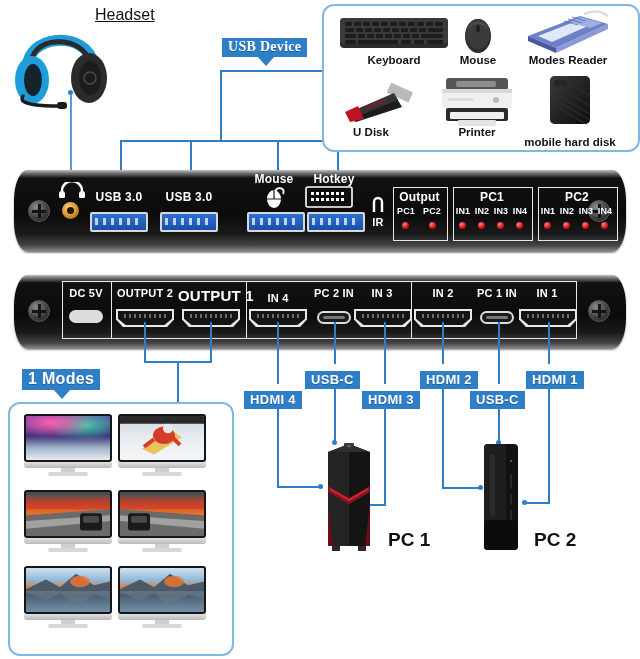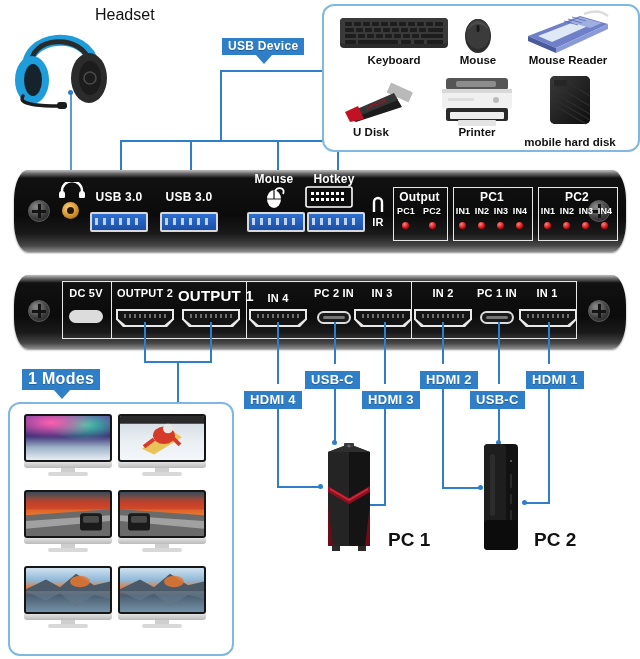--- a/index.html
+++ b/index.html
@@ -68,21 +68,21 @@
   .mon .bez{position:absolute;left:0;top:0;right:0;height:78%;background:#161616;border-radius:3px;
        padding:2px;box-sizing:border-box;}
   .mon .scr{width:100%;height:100%;border-radius:1px;overflow:hidden;}
   .mon .chin{position:absolute;left:0;right:0;top:78%;height:9%;background:linear-gradient(to bottom,#e2e2e2,#b9b9b9);border-radius:0 0 3px 3px;}
   .mon .neck{position:absolute;left:50%;margin-left:-7px;top:87%;width:14px;height:7%;background:#cfcfcf;}
   .mon .base{position:absolute;left:50%;margin-left:-20px;top:94%;width:40px;height:6%;background:#d8d8d8;border-radius:2px;}
   
   .pname{position:absolute;font-size:11.5px;font-weight:bold;color:#111;white-space:nowrap;text-align:center;}
   
   .pc-label{position:absolute;font-size:19px;font-weight:bold;color:#111;}
-  .headset-label{position:absolute;font-size:16px;color:#111;}
+  .headset-label{position:absolute;font-size:16px;color:#111;text-decoration:underline;}
 </style>
 </head>
 <body>
 
 <div class="abs" style="left:10px;top:14px;width:100px;height:98px;">
   <svg width="100" height="98" viewBox="0 0 100 98">
     <path d="M18 58 C12 20, 78 14, 84 52" stroke="#1f9ddb" stroke-width="11" fill="none" stroke-linecap="round"></path>
     <path d="M22 52 C17 22, 74 18, 80 50" stroke="#2a2a2a" stroke-width="5" fill="none" stroke-linecap="round"></path>
     <ellipse cx="22" cy="66" rx="17" ry="24" fill="#1f9ddb"></ellipse>
     <ellipse cx="23" cy="66" rx="9" ry="16" fill="#16232c"></ellipse>
@@ -92,21 +92,21 @@
     <path d="M13 82 C6 92, 38 92, 50 92" stroke="#1c1c1c" stroke-width="3.5" fill="none" stroke-linecap="round"></path>
     <rect x="47" y="88" width="10" height="7" rx="3" fill="#1c1c1c"></rect>
   </svg>
 </div>
 <div class="headset-label" style="left:95px;top:6px;">Headset</div>
 
 <div class="ln lnv" style="left:70px;top:92px;height:104px;background:#5b9bd0;"></div>
 <div class="dot" style="left:68px;top:90px;"></div>
 <div class="dot" style="left:68px;top:192px;"></div>
 
-<div class="callout arrow" style="left:222px;top:38px;font-size:12px;">USB Device</div>
+<div class="callout arrow" style="left:222px;top:38px;font-size:14px;font-family:Liberation Serif, serif;">USB Device</div>
 
 <div class="ln lnh" style="left:220px;top:70px;width:190px;"></div>
 <div class="ln lnv" style="left:220px;top:70px;height:72px;"></div>
 <div class="ln lnh" style="left:120px;top:140px;width:218px;"></div>
 <div class="ln lnv" style="left:120px;top:140px;height:58px;"></div>
 <div class="ln lnv" style="left:190px;top:140px;height:58px;"></div>
 <div class="ln lnv" style="left:277px;top:140px;height:42px;"></div>
 <div class="ln lnv" style="left:337px;top:140px;height:42px;"></div>
 <div class="dot" style="left:118px;top:194px;"></div>
 <div class="dot" style="left:188px;top:194px;"></div>
@@ -180,21 +180,21 @@
     <path d="M34 40 L86 16 L86 21 L34 45 Z" fill="#8a99d8"></path>
     <path d="M16 28 L52 14 L66 18 L30 34 Z" fill="#dfe8f5"></path>
     <path d="M58 9 L80 15 L68 20 L48 14 Z" fill="#9fb0e0"></path>
     <g stroke="#5a69b0" stroke-width="1" opacity=".8">
       <path d="M42 13 L56 17"></path>
         <path d="M46 11 L60 15"></path>
         <path d="M50 9 L64 13"></path>
     </g>
   </svg>
 </div>
-<div class="pname" style="left:518px;top:54px;width:100px;">Mouse Reader</div>
+<div class="pname" style="left:518px;top:54px;width:100px;">Modes Reader</div>
 
 <div class="abs" style="left:336px;top:82px;">
   <svg width="80" height="40" viewBox="0 0 80 40">
     <rect x="52" y="5" width="24" height="11" rx="1" transform="rotate(24 64 10)" fill="#b9b9b9"></rect>
     <path d="M12 36 L60 15 L66 25 L20 40 Z" fill="#1c1c1c"></path>
     <path d="M14 30 L58 11 L62 18 L18 36 Z" fill="#343434"></path>
     <path d="M9 30 L22 24 L28 37 L14 40 Z" fill="#c01222"></path>
     <text x="30" y="28" font-size="6" fill="#c01222" font-family="Liberation Sans, sans-serif" transform="rotate(-22 30 28)">SanDisk</text>
   </svg>
 </div>

